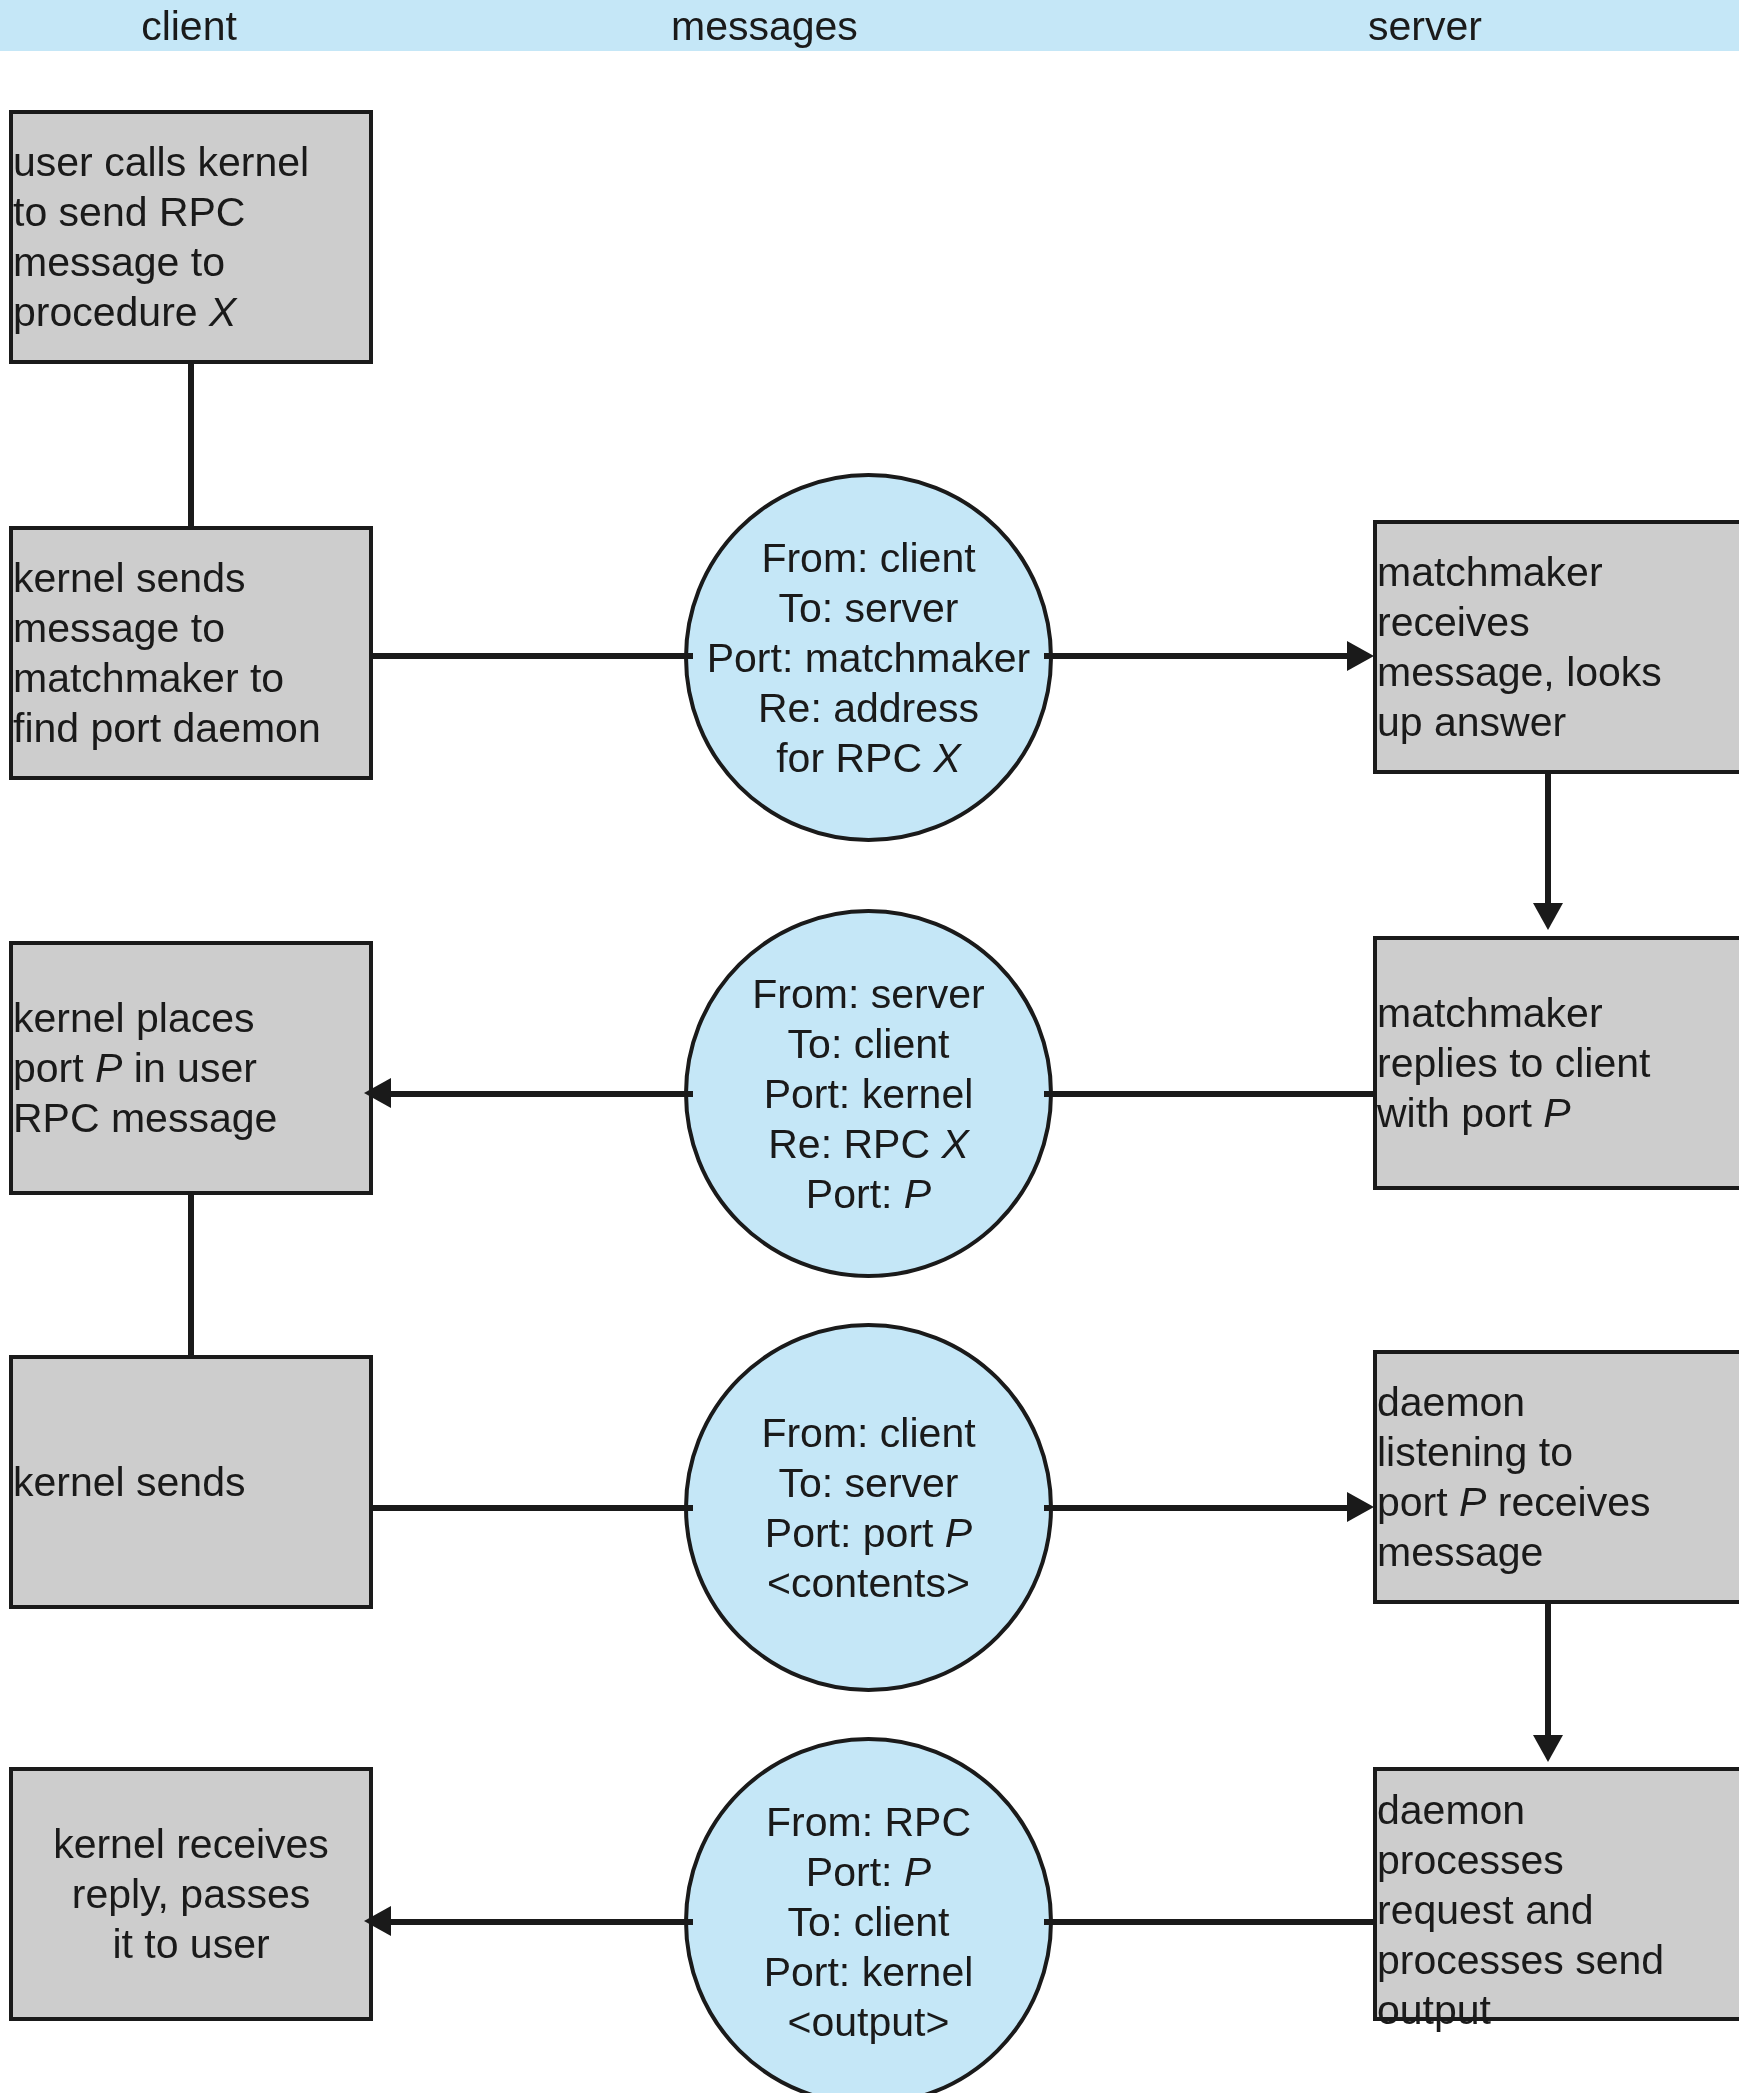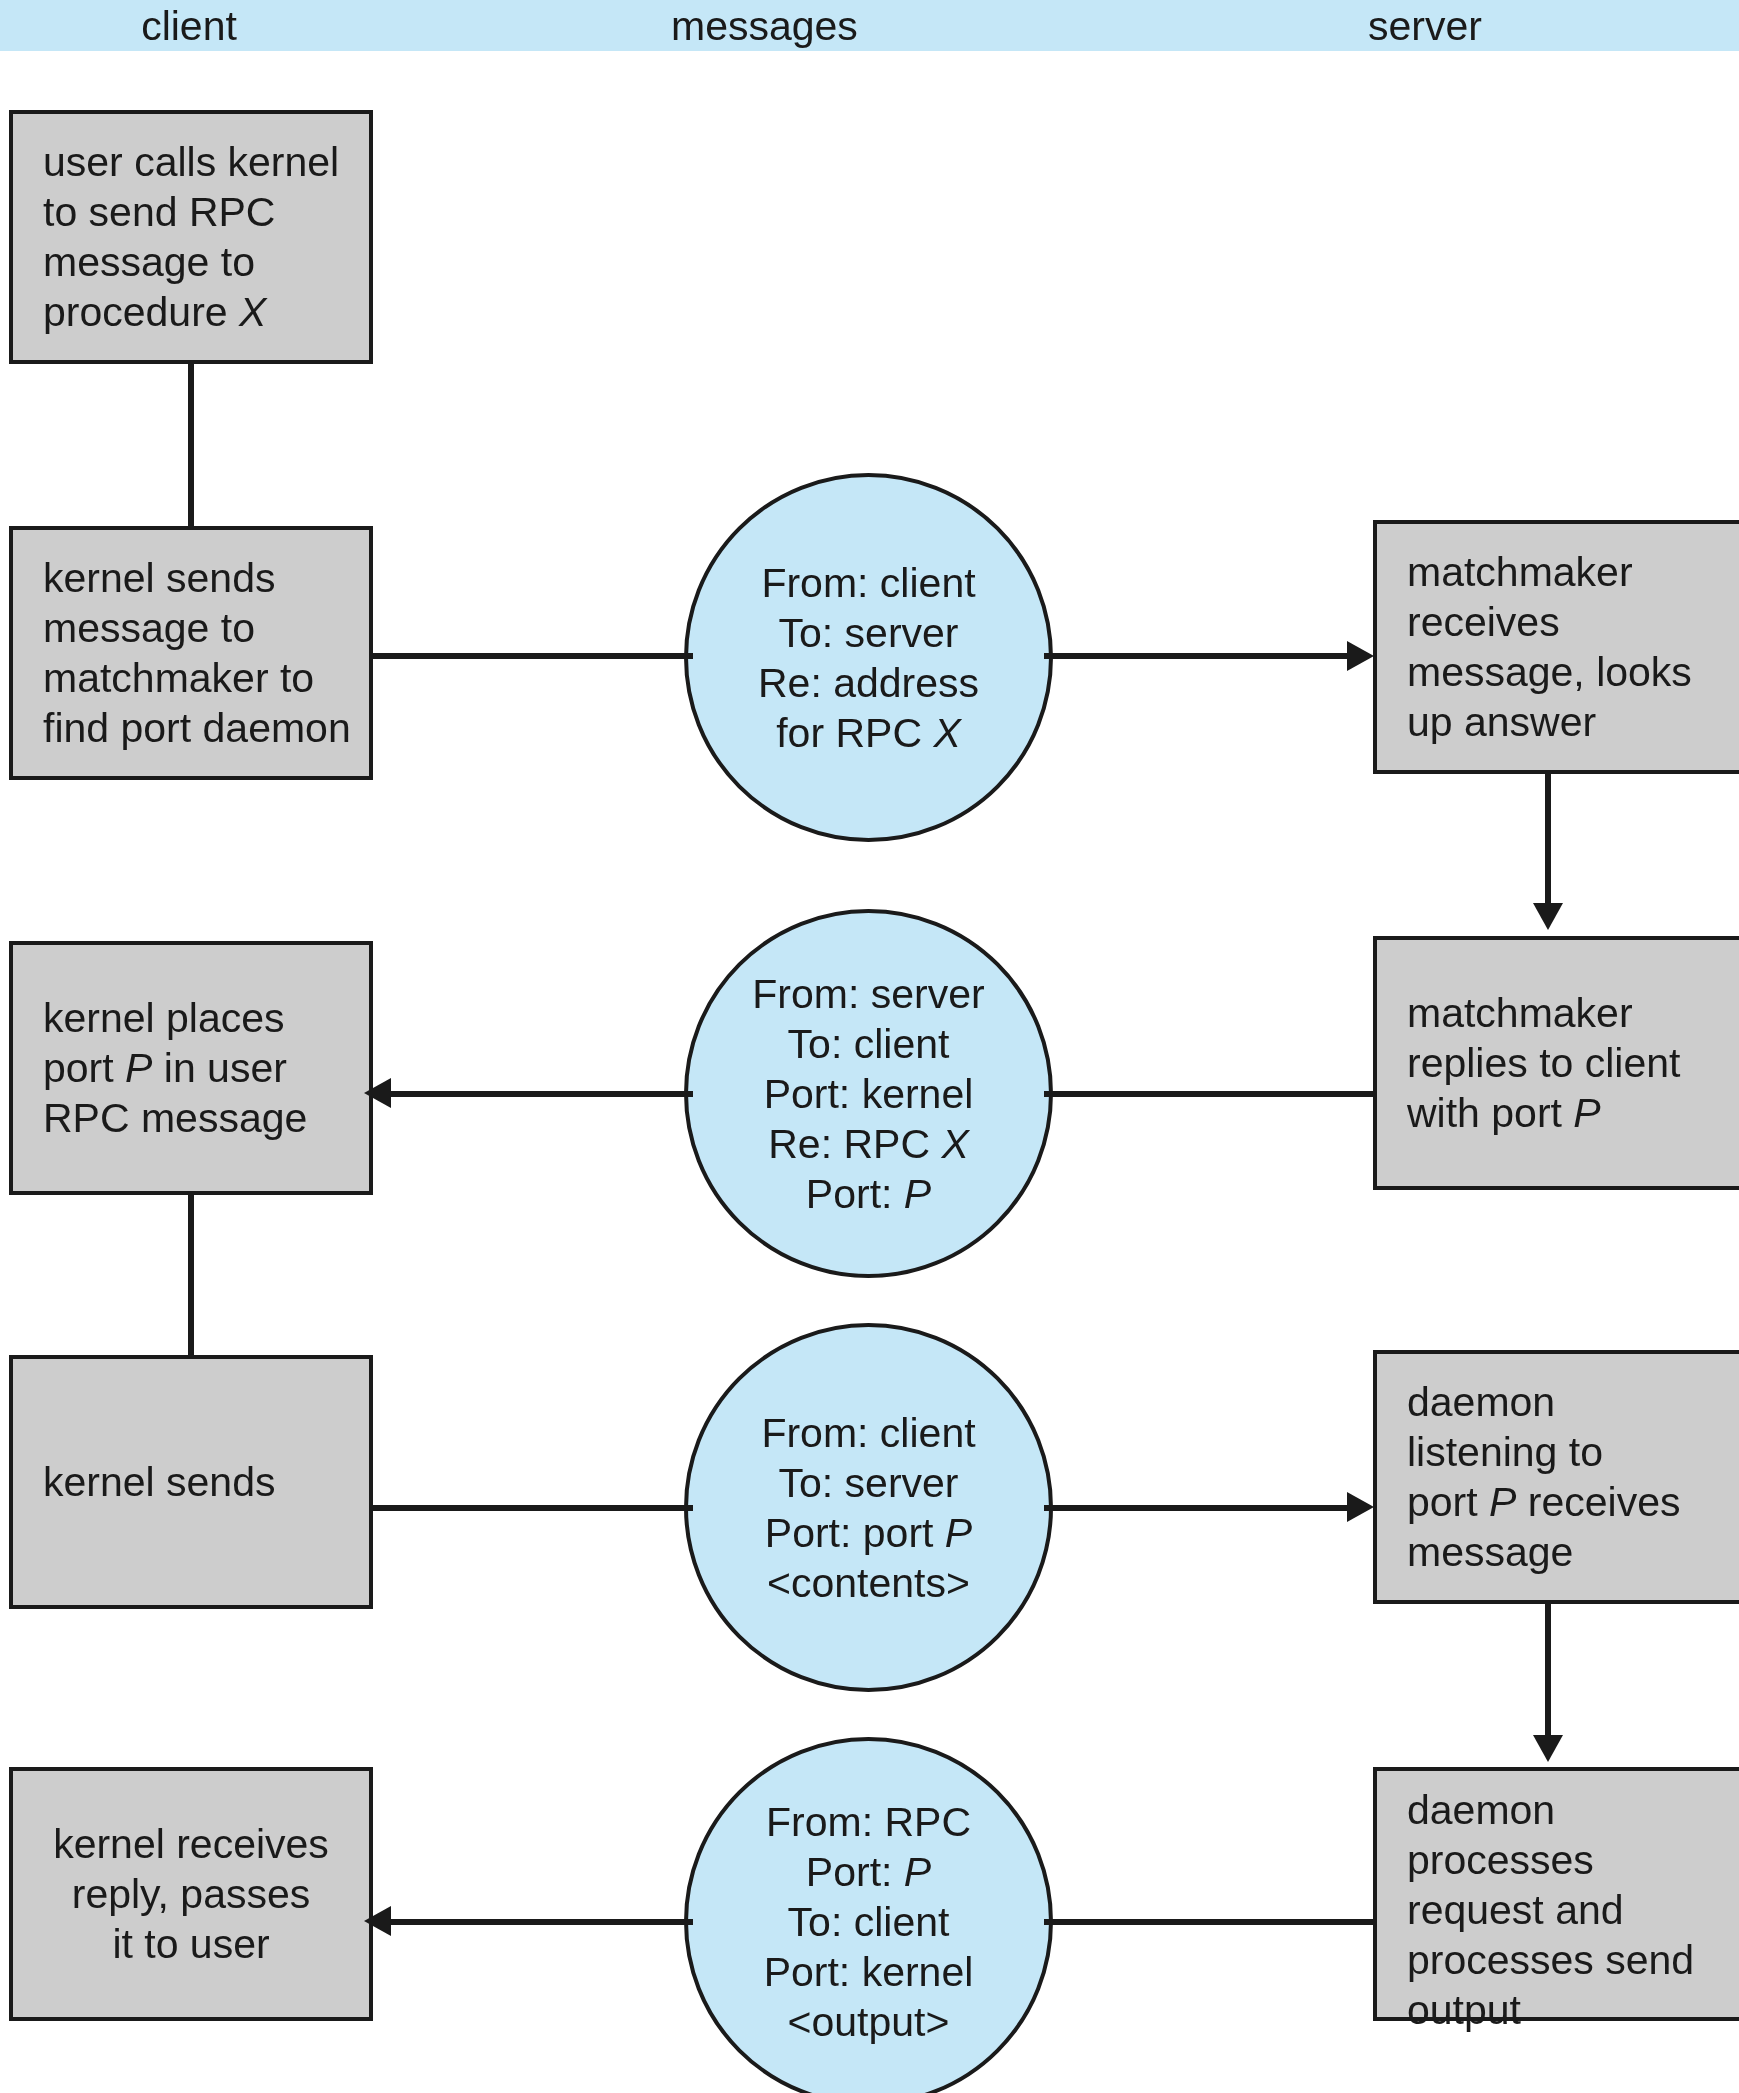--- a/index.html
+++ b/index.html
@@ -43,21 +43,21 @@
 
   
   .pbox {
     position: absolute;
     background: #cdcdcd;
     border: 4.5px solid #1a1a1a;
     box-sizing: border-box;
     color: #1a1a1a;
     font-size: 41px;
     line-height: 50px;
-    padding: 0 30px;
+    padding: 0 0;
     display: flex;
     flex-direction: column;
     justify-content: center;
   }
   .pbox .ln { white-space: nowrap; }
   .pbox.top-align { justify-content: flex-start; padding-top: 14.4px; }
 
   .client-box { left: 9px;  width: 364px; }
   .server-box { left: 1373px; width: 374px; }
 
@@ -191,20 +191,21 @@
     <div class="ln">daemon</div>
     <div class="ln">processes</div>
     <div class="ln">request and</div>
     <div class="ln">processes send</div>
     <div class="ln">output</div>
   </div>
 
   <div class="mcircle c1">
     <div class="ln">From: client</div>
     <div class="ln">To: server</div>
+    <div class="ln">Port: matchmaker</div>
     <div class="ln">Re: address</div>
     <div class="ln">for RPC <i class="it">X</i></div>
   </div>
 
   <div class="mcircle c2">
     <div class="ln">From: server</div>
     <div class="ln">To: client</div>
     <div class="ln">Port: kernel</div>
     <div class="ln">Re: RPC <i class="it">X</i></div>
     <div class="ln">Port: <i class="it">P</i></div>

